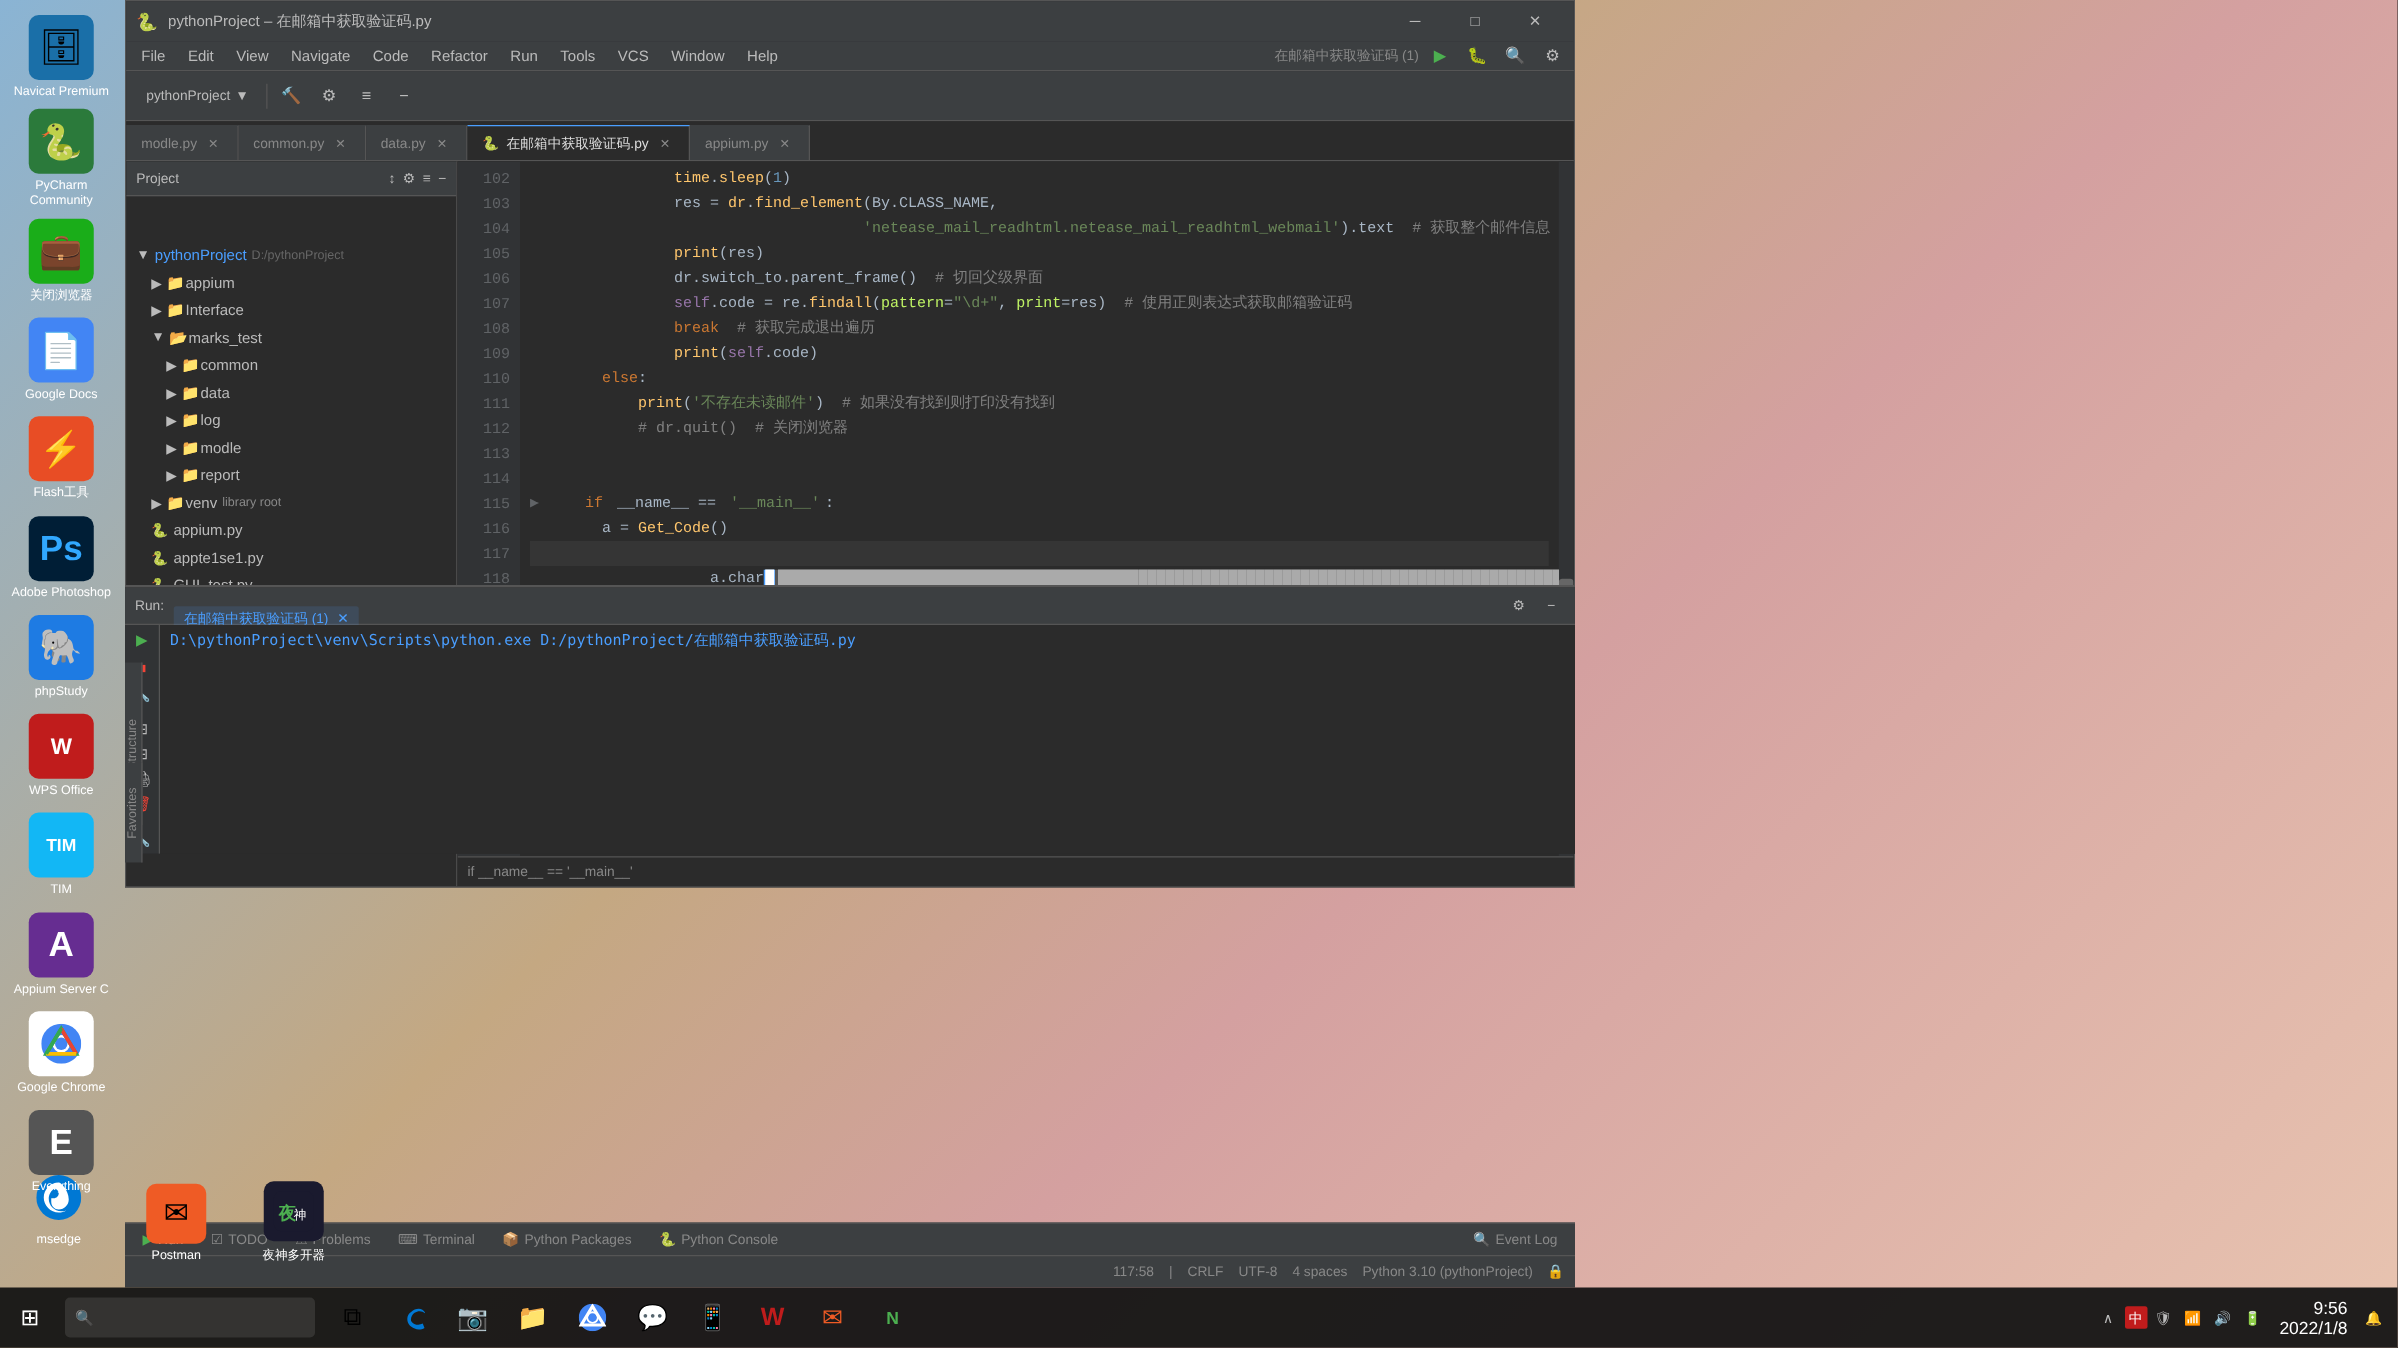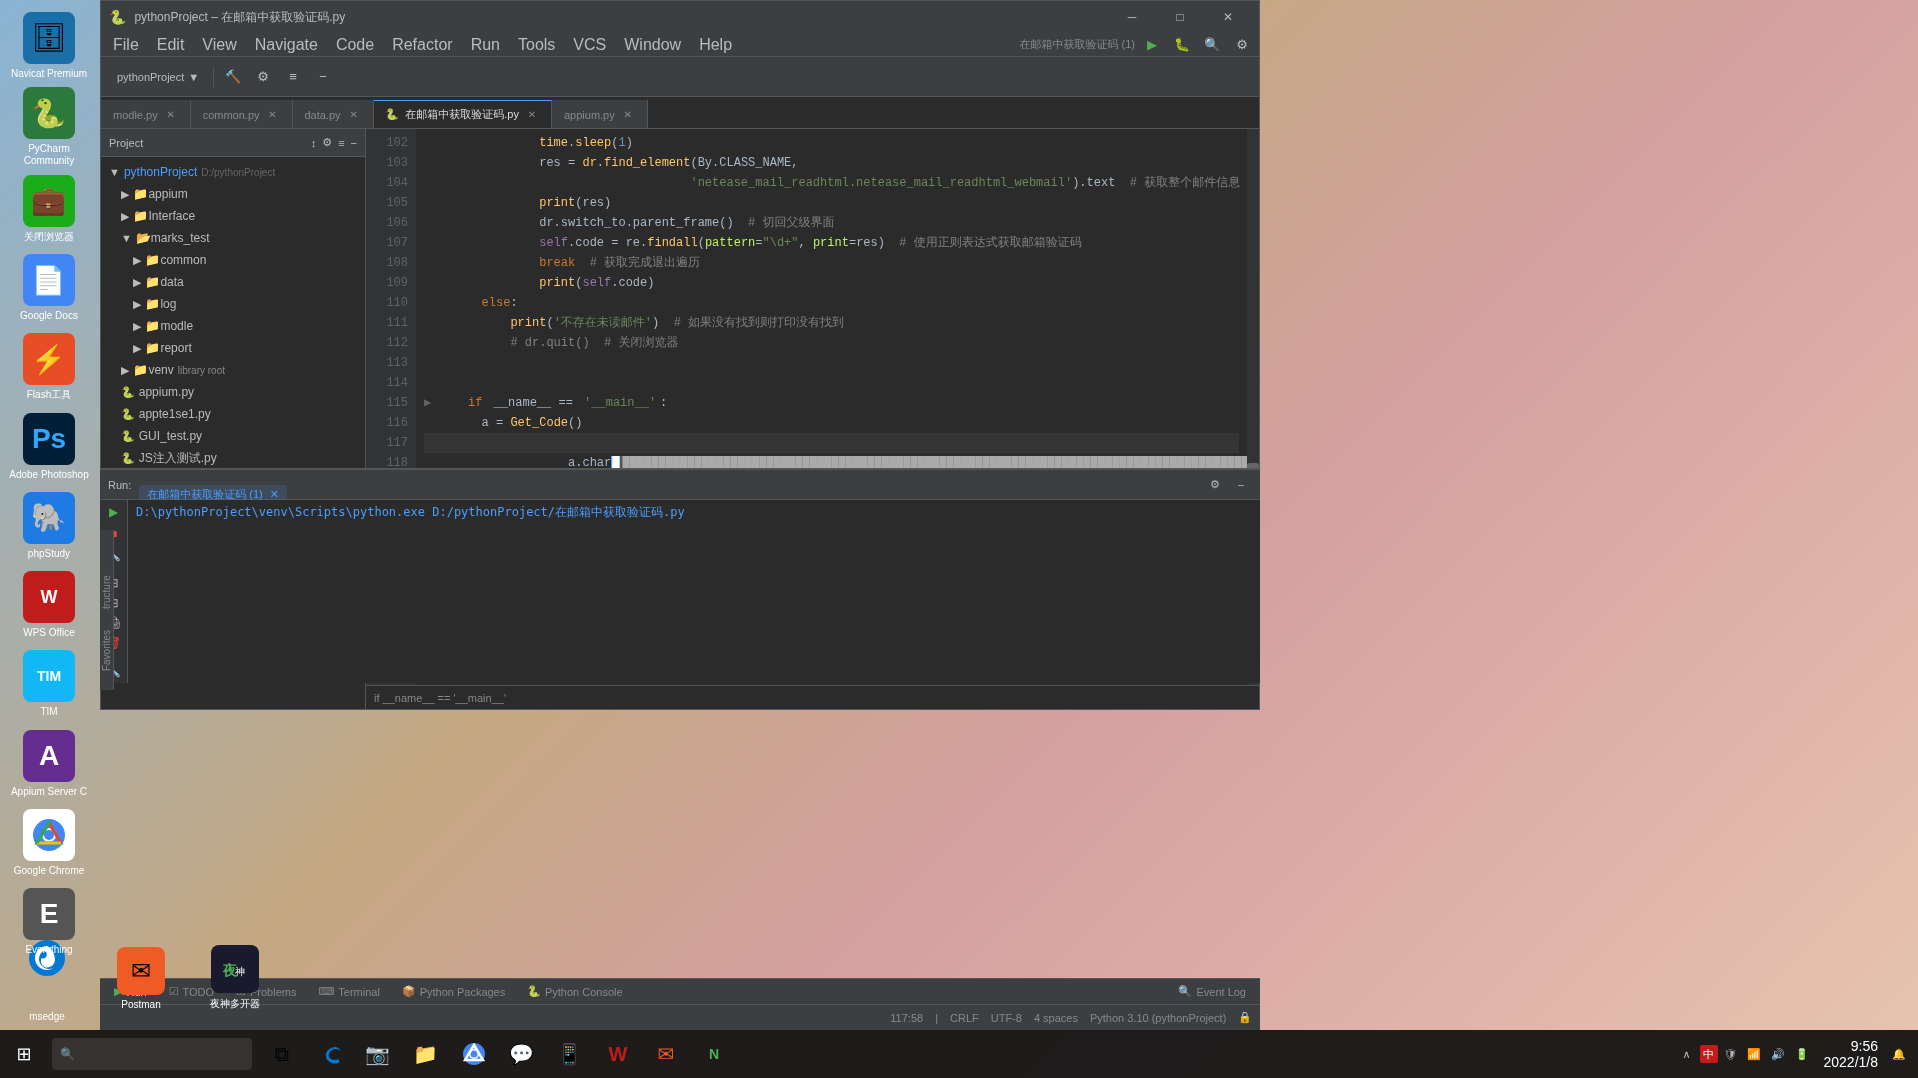--- a/index.html
+++ b/index.html
@@ -184,21 +184,21 @@
       align-items: center;
       padding: 0 4px;
       gap: 2px;
       flex-shrink: 0;
       border-bottom: 1px solid #555;
     }
 
     .menu-item {
       padding: 2px 8px;
       color: #bbb;
-      font-size: 16px;
+      font-size: 12px;
       cursor: pointer;
       border-radius: 2px;
     }
 
     .toolbar {
       height: 40px;
       background: #3c3f41;
       display: flex;
       align-items: center;
       padding: 0 8px;
@@ -252,20 +252,21 @@
       overflow: hidden;
     }
 
     .project-panel {
       width: 265px;
       background: #2b2b2b;
       border-right: 1px solid #555;
       display: flex;
       flex-direction: column;
       flex-shrink: 0;
+      gap: 32px;
     }
 
     .panel-header {
       height: 28px;
       background: #3c3f41;
       display: flex;
       align-items: center;
       padding: 0 8px;
       font-size: 11px;
       color: #bbb;
@@ -938,21 +939,21 @@
       <div>2022/1/8</div>
     </div>
     <div class="run-ctrl-btn" style="color:#bbb;">🔔</div>
   </div>
 </div>
 
 <div style="position:absolute; bottom:56px; left:3px; width:94px; text-align:center; z-index:80;">
 </div>
 
 <div style="position:absolute; bottom:56px; left:0; display:flex; flex-direction:row; gap:0; z-index:80;">
-  <div style="width:94px; height:88px; display:flex; flex-direction:column; align-items:center; justify-content:space-between; gap:4px; cursor:pointer;">
+  <div style="width:94px; height:88px; display:flex; flex-direction:column; align-items:center; justify-content:flex-start; gap:4px; cursor:pointer;">
     <div style="width:48px; height:48px; background:transparent; display:flex; align-items:center; justify-content:center;">
       <svg width="36" height="36" viewBox="0 0 36 36">
         <circle cx="18" cy="18" r="18" fill="#0078d4"></circle>
         <path d="M18 6C11.4 6 6 11.4 6 18s5.4 12 12 12c2.2 0 4.3-.6 6-1.7-1.2.4-2.6.7-4 .7-5.5 0-10-4.5-10-10 0-3.5 1.8-6.5 4.5-8.3C16 11 18 12.4 18 14.5c0 2.2-1.8 4-4 4h-2v3c0 3.3 2.7 6 6 6 4.4 0 8-3.6 8-8 0-7.2-6.3-13.5-8-13.5z" fill="white"></path>
       </svg>
     </div>
     <span style="font-size:10px; color:white;">msedge</span>
   </div>
   <div style="width:94px; height:88px; display:flex; flex-direction:column; align-items:center; justify-content:center; gap:4px; cursor:pointer;">
     <div style="width:48px; height:48px; background:#ef5b25; border-radius:8px; display:flex; align-items:center; justify-content:center; font-size:24px;">✉</div>

